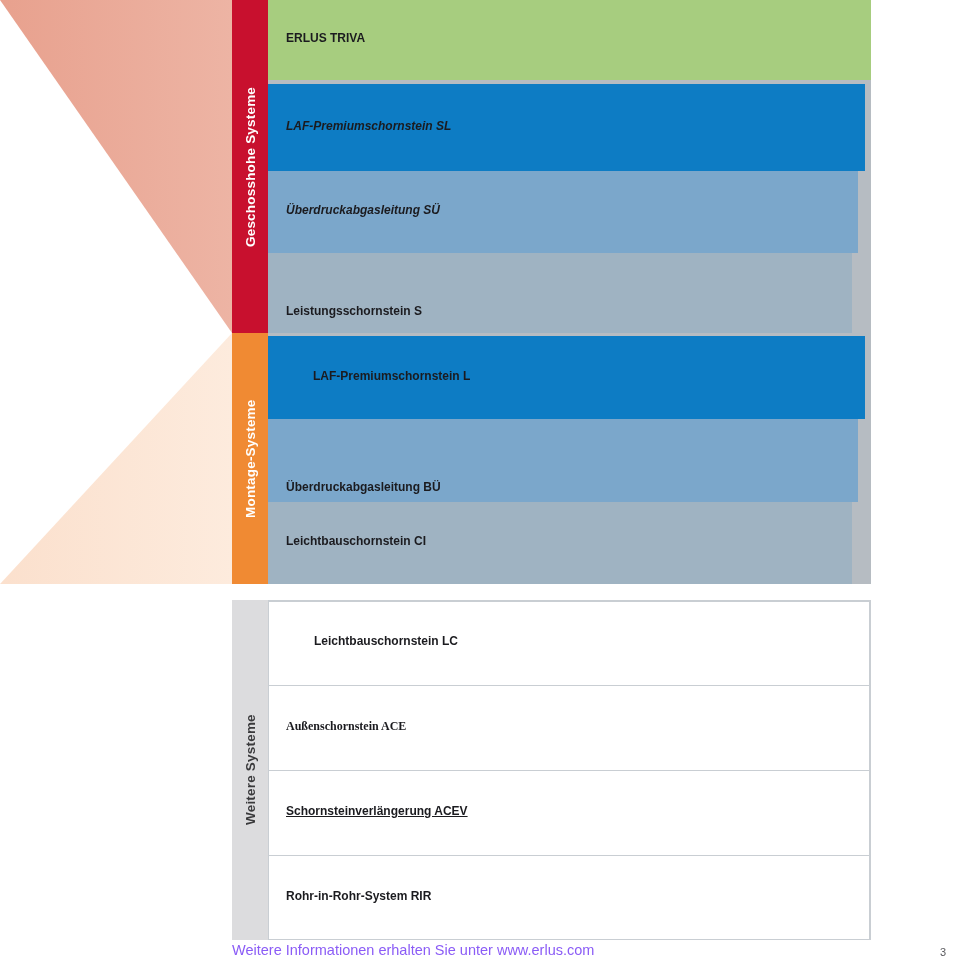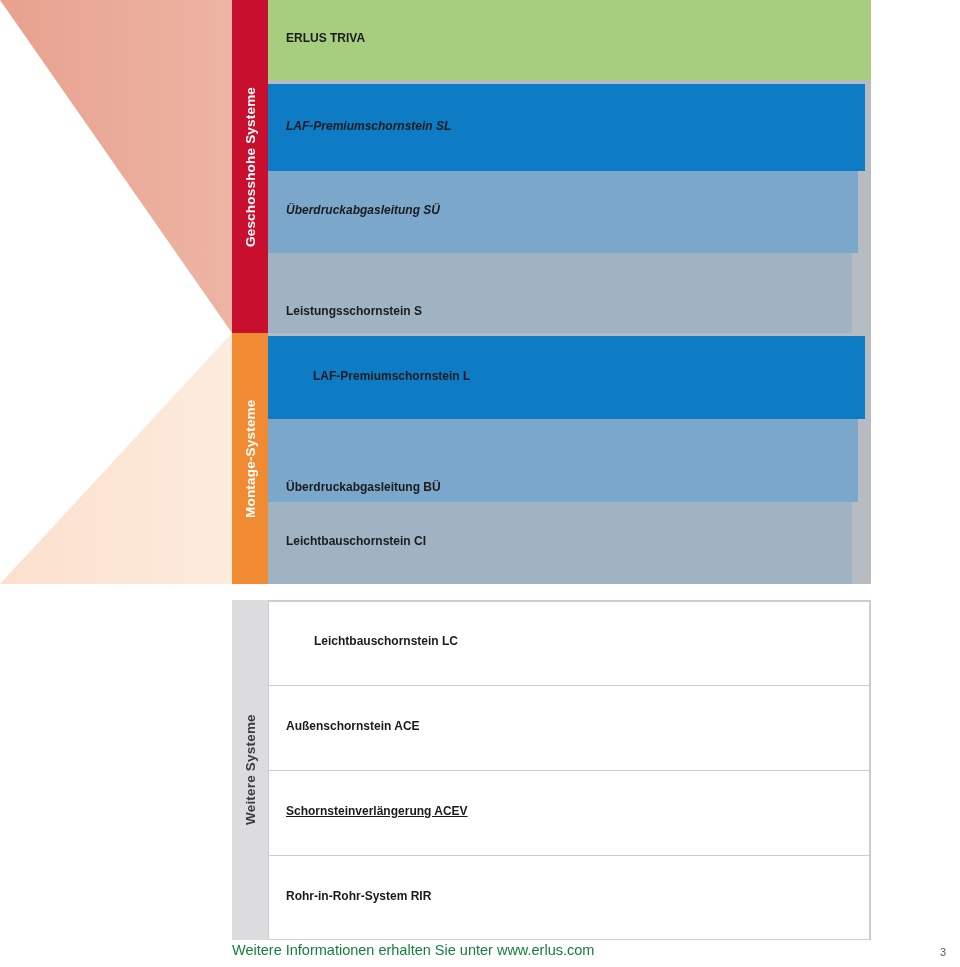--- a/index.html
+++ b/index.html
@@ -51,21 +51,21 @@
   .bar{position:absolute;left:268px;box-sizing:border-box;}
   .bar-label{
     position:absolute;
     font-size:12px;font-weight:bold;color:#1b1b1f;
     white-space:nowrap;
   }
 
   
   #footer-note{
     position:absolute;left:232px;top:942px;
-    font-size:14.5px;color:#15803d;
+    font-size:14.5px;color:#8b5cf6;
   }
   #page-number{
     position:absolute;right:14px;top:946px;
     font-size:11px;color:#5a5a5e;
   }
 </style>
 </head>
 <body>
 
 <div class="tri" id="tri-top"></div>
@@ -94,21 +94,21 @@
     <div class="bar-label" style="left: 286px; top: 284px; margin-top: 20px;">Leistungsschornstein S</div>
     <div class="bar" style="top: 336px; height: 83px; width: 597px; background: rgb(13, 124, 196);"></div>
     <div class="bar-label" style="left: 286px; top: 368.5px; margin-left: 27px;">LAF-Premiumschornstein L</div>
     <div class="bar" style="top: 419px; height: 83px; width: 590px; background: rgb(123, 167, 203);"></div>
     <div class="bar-label" style="left: 286px; top: 451.5px; margin-top: 28px;">Überdruckabgasleitung BÜ</div>
     <div class="bar" style="top: 502px; height: 82px; width: 584px; background: rgb(159, 179, 194);"></div>
     <div class="bar-label" style="left: 286px; top: 534px;">Leichtbauschornstein CI</div>
     <div class="bar" style="top: 601px; height: 84px; width: 602px; background: rgb(255, 255, 255); border-top: 1px solid rgb(201, 206, 211); border-left: 1px solid rgb(201, 206, 211); border-right: 1px solid rgb(201, 206, 211);"></div>
     <div class="bar-label" style="left: 286px; top: 634px; margin-left: 28px;">Leichtbauschornstein LC</div>
     <div class="bar" style="top: 685px; height: 85px; width: 602px; background: rgb(255, 255, 255); border-top: 1px solid rgb(201, 206, 211); border-left: 1px solid rgb(201, 206, 211); border-right: 1px solid rgb(201, 206, 211);"></div>
-    <div class="bar-label" style="left: 286px; top: 718.5px;">Außenschornstein ACE</div>
+    <div class="bar-label" style="left: 286px; top: 718.5px; font-family: Liberation Serif, serif;">Außenschornstein ACE</div>
     <div class="bar" style="top: 770px; height: 85px; width: 602px; background: rgb(255, 255, 255); border-top: 1px solid rgb(201, 206, 211); border-left: 1px solid rgb(201, 206, 211); border-right: 1px solid rgb(201, 206, 211);"></div>
     <div class="bar-label" style="left: 286px; top: 803.5px; text-decoration: underline;">Schornsteinverlängerung ACEV</div>
     <div class="bar" style="top: 855px; height: 85px; width: 602px; background: rgb(255, 255, 255); border-width: 1px; border-style: solid; border-color: rgb(201, 206, 211);"></div>
     <div class="bar-label" style="left: 286px; top: 888.5px;">Rohr-in-Rohr-System RIR</div>
   </div>
 
 <div id="footer-note">Weitere Informationen erhalten Sie unter www.erlus.com</div>
 <div id="page-number">3</div>
 
 </body></html>

